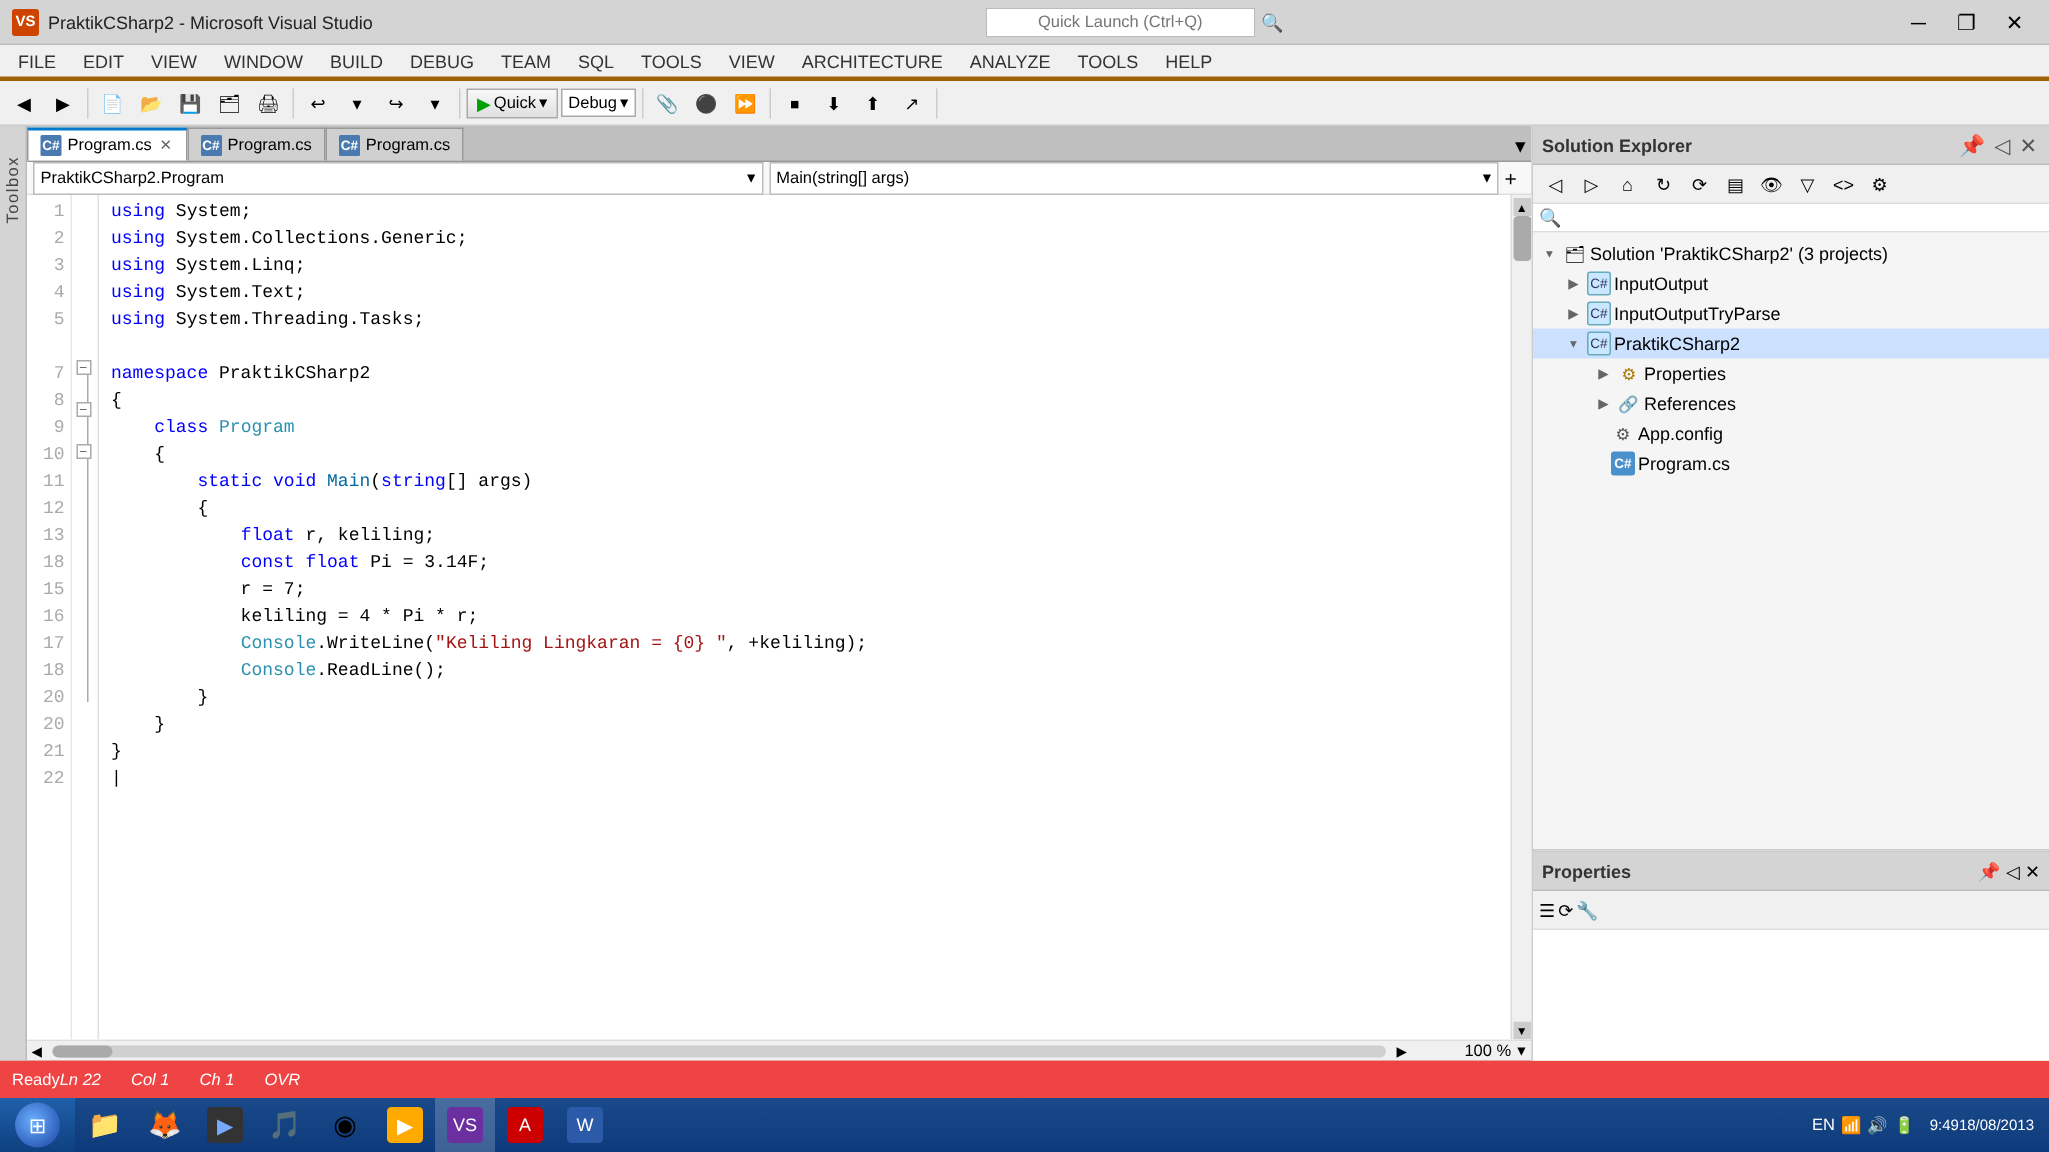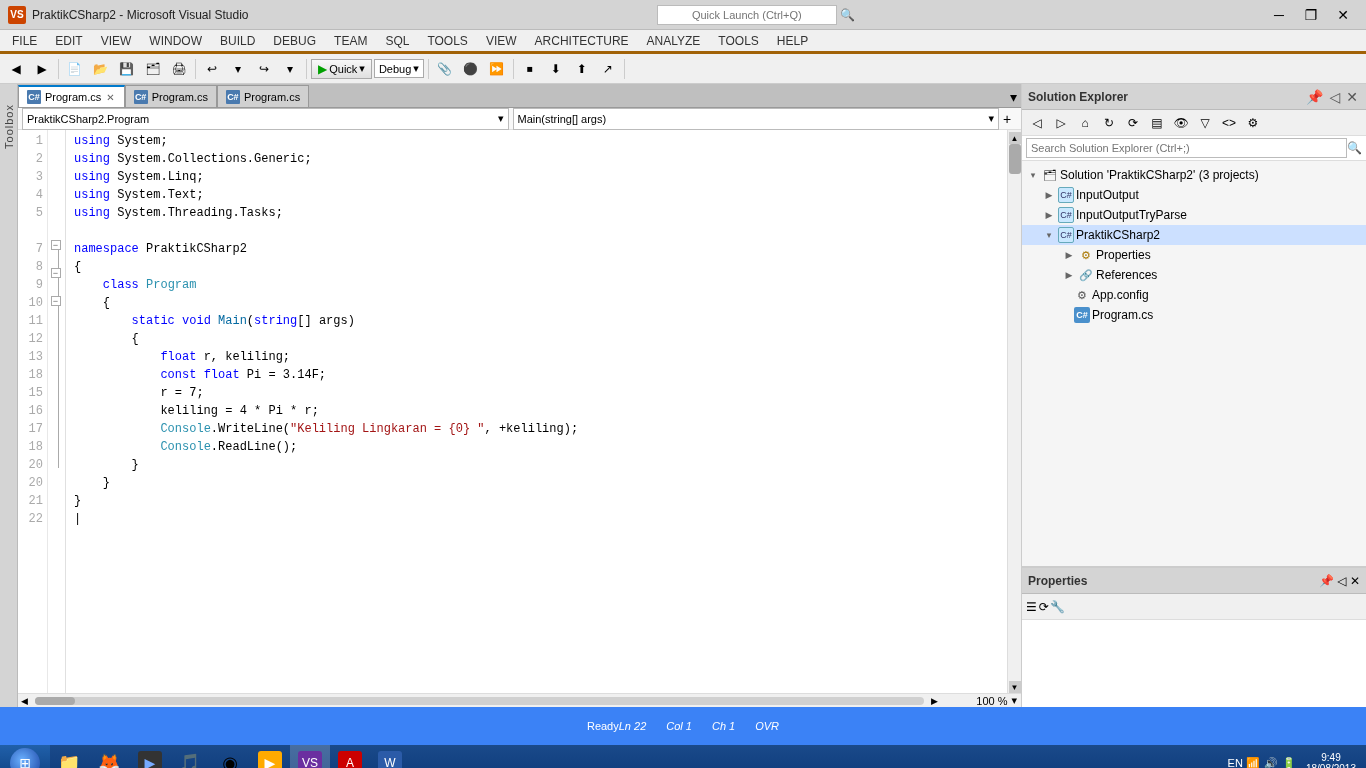--- a/index.html
+++ b/index.html
@@ -313,25 +313,25 @@
       height: 26px;
       display: flex;
       align-items: center;
       padding: 0 4px;
       gap: 2px;
       border-bottom: 1px solid #ddd;
     }
 
     
     #status-bar {
-      background: #3b82f6;
-      height: 38px;
-      display: flex;
-      align-items: center;
-      justify-content: center;
+      background: #ef4444;
+      height: 25px;
+      display: flex;
+      align-items: center;
+      justify-content: flex-start;
       padding: 0 8px;
       color: white;
       font-size: 11px;
     }
     #status-bar .status-left { display: flex; gap: 8px; align-items: center; }
     #status-bar .status-right { display: flex; gap: 20px; align-items: center; font-style: italic; }
 
     
     #taskbar {
       background: linear-gradient(to bottom, #1a4a8a, #0d3a7a);
@@ -367,21 +367,21 @@
       font-size: 18px;
     }
     #taskbar-right {
       display: flex; align-items: center; gap: 4px; padding-right: 4px;
     }
     .sys-tray {
       display: flex; align-items: center; gap: 4px;
       color: white; font-size: 11px;
     }
     .clock {
-      display: flex; flex-direction: column; align-items: center;
+      display: flex; flex-direction: row; align-items: center;
       color: white; font-size: 10px; padding: 0 6px; cursor: pointer;
     }
 
     .fold-margin {
       width: 18px;
       min-width: 18px;
       background: #fff;
       border-right: 1px solid #e0e0e0;
       display: flex;
       flex-direction: column;
@@ -639,21 +639,20 @@
         <div class="se-btn">⌂</div>
         <div class="se-btn">↻</div>
         <div class="se-btn">⟳</div>
         <div class="se-btn">▤</div>
         <div class="se-btn">👁</div>
         <div class="se-btn">▽</div>
         <div class="se-btn">&lt;&gt;</div>
         <div class="se-btn">⚙</div>
       </div>
       <div id="se-search">
-        <input type="text" placeholder="Search Solution Explorer (Ctrl+;)" style="">
         <span class="search-icon">🔍</span>
       </div>
       <div id="se-tree">
 
         <div class="tree-item" style="padding-left:4px;">
           <div class="tree-expand">▾</div>
           <div class="tree-icon ti-solution">🗂</div>
           <span>Solution 'PraktikCSharp2' (3 projects)</span>
         </div>
 

